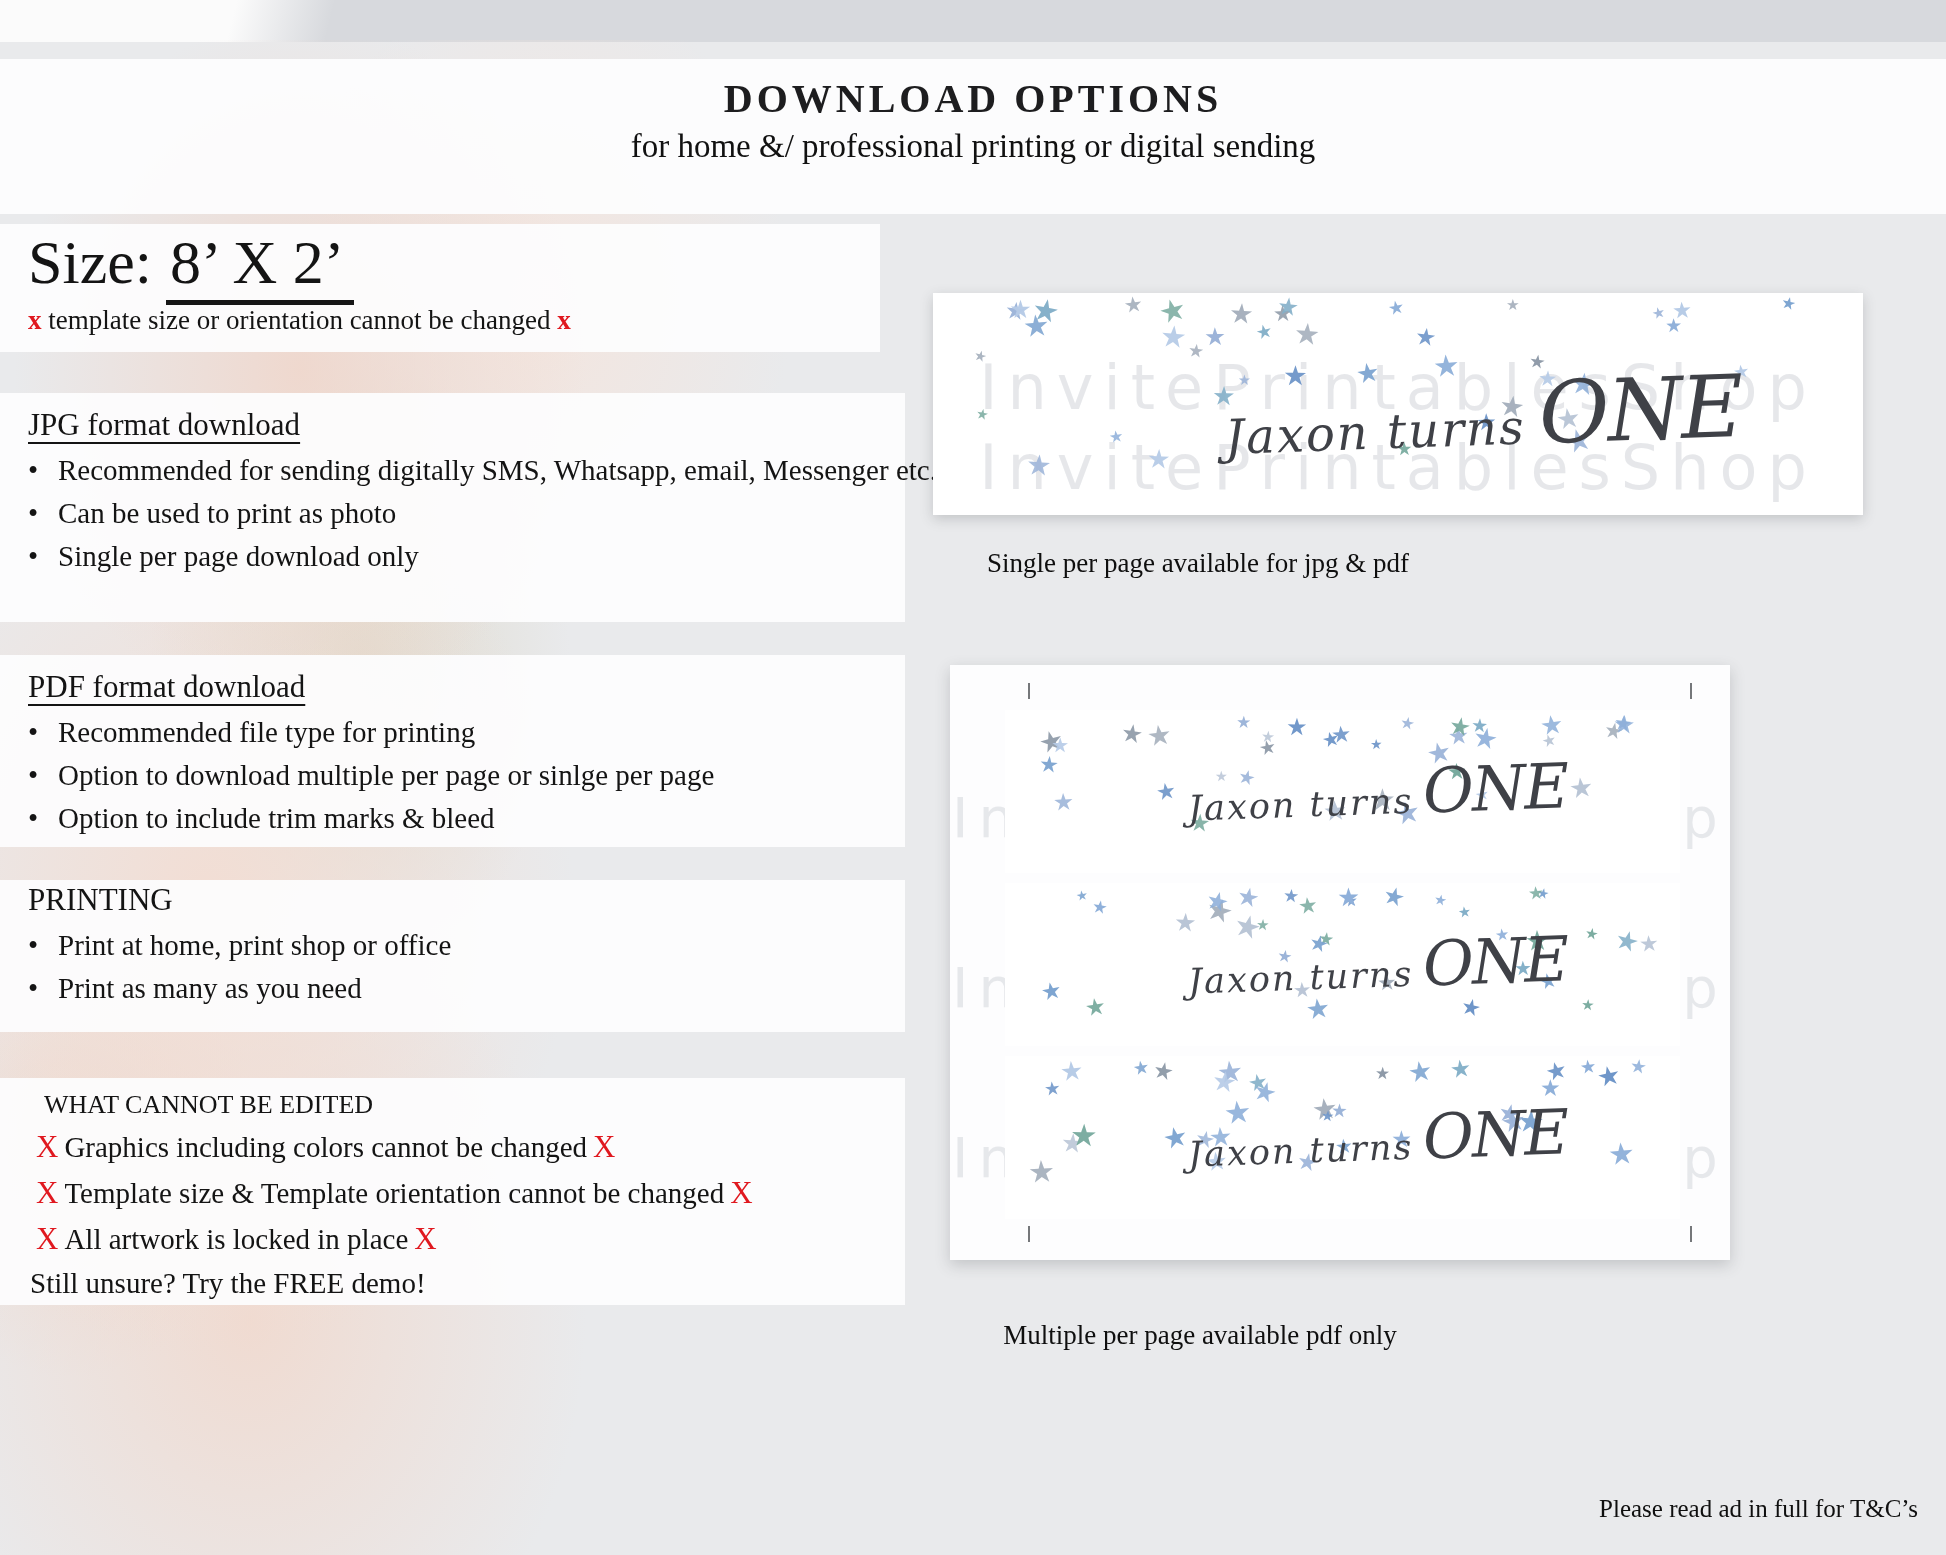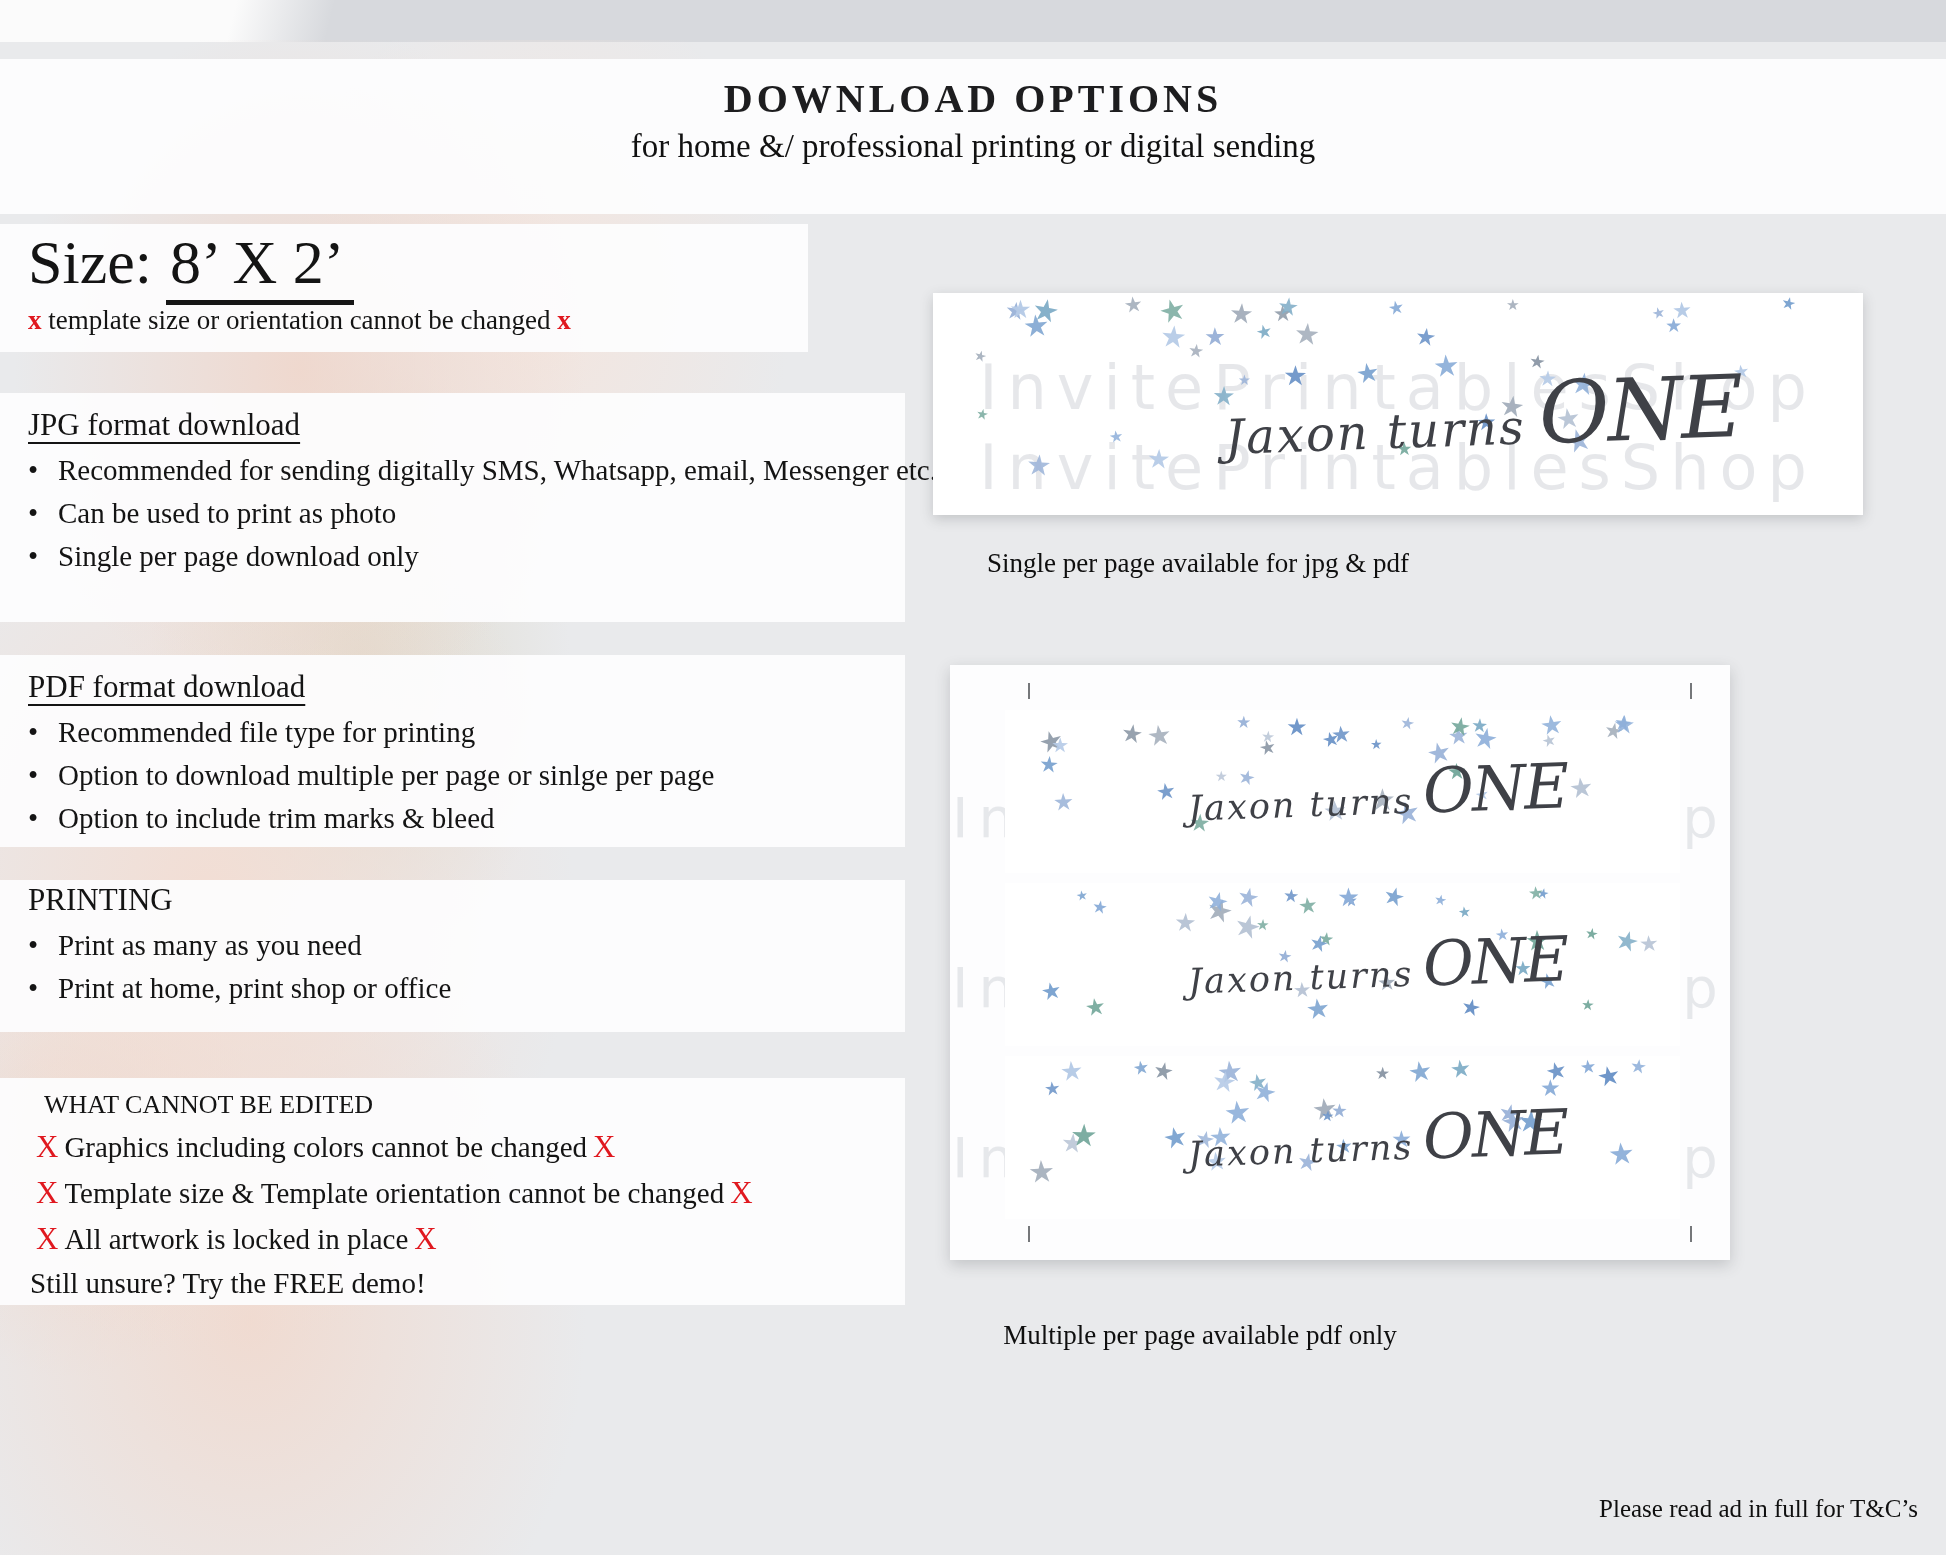--- a/index.html
+++ b/index.html
@@ -22,21 +22,21 @@
       radial-gradient(360px 470px at 540px 260px, rgba(246,228,219,0.8), rgba(246,228,219,0) 70%),
       radial-gradient(300px 430px at 360px 620px, rgba(213,205,180,0.55), rgba(213,205,180,0) 70%),
       radial-gradient(480px 600px at 250px 1280px, rgba(241,216,204,0.85), rgba(241,216,204,0) 70%),
       radial-gradient(260px 330px at 70px 1100px, rgba(238,215,203,0.7), rgba(238,215,203,0) 72%);
   }
   
   .band{position:absolute;left:0;background:rgba(253,253,254,0.93);box-sizing:border-box;}
   .header-band{top:59px;width:100%;height:155px;text-align:center;}
   .title{padding-top:16px;font-size:40px;font-weight:bold;letter-spacing:4px;color:#1d1d1f;}
   .subtitle{margin-top:6px;font-size:33px;color:#111;}
-  .size-band{top:224px;width:808px;height:128px;padding:6px 0 0 28px;}
+  .size-band{top:224px;width:880px;height:128px;padding:6px 0 0 28px;}
   .size-line{font-size:62px;line-height:1.05;}
   .size-label{margin-right:14px;}
   .size-value{border-bottom:5px solid #161616;padding:0 10px 4px 4px;}
   .size-note{margin-top:10px;font-size:27px;}
   .xmark{color:#e0181f;font-weight:bold;}
   .xmark.big{font-weight:normal;font-size:31px;}
   .sec-heading{font-size:31px;margin:0 0 6px 0;}
   .sec-heading.underlined{text-decoration:underline;text-underline-offset:7px;text-decoration-thickness:2px;}
   .jpg-band{top:393px;width:905px;height:229px;padding:14px 6px 0 28px;}
   .pdf-band{top:655px;width:905px;height:192px;padding:14px 0 0 28px;}
@@ -109,22 +109,22 @@
     <ul class="bullets">
       <li><span class="dot">•</span><span>Recommended file type for printing</span></li>
       <li><span class="dot">•</span><span>Option to download multiple per page or sinlge per page</span></li>
       <li><span class="dot">•</span><span>Option to include trim marks &amp; bleed</span></li>
     </ul>
   </div>
 
   <div class="band printing-band">
     <div class="sec-heading">PRINTING</div>
     <ul class="bullets">
+      <li><span class="dot">•</span><span>Print at home, print shop or office</span></li>
       <li><span class="dot">•</span><span>Print as many as you need</span></li>
-      <li><span class="dot">•</span><span>Print at home, print shop or office</span></li>
     </ul>
   </div>
 
   <div class="band what-band">
     <div class="what-heading">WHAT CANNOT BE EDITED</div>
     <div class="what-item"><span class="xmark big">X</span><span>Graphics including colors cannot be changed</span><span class="xmark big">X</span></div>
     <div class="what-item"><span class="xmark big">X</span><span>Template size &amp; Template orientation cannot be changed</span><span class="xmark big">X</span></div>
     <div class="what-item"><span class="xmark big">X</span><span>All artwork is locked in place</span><span class="xmark big">X</span></div>
     <div class="what-footer">Still unsure? Try the FREE demo!</div>
   </div>

